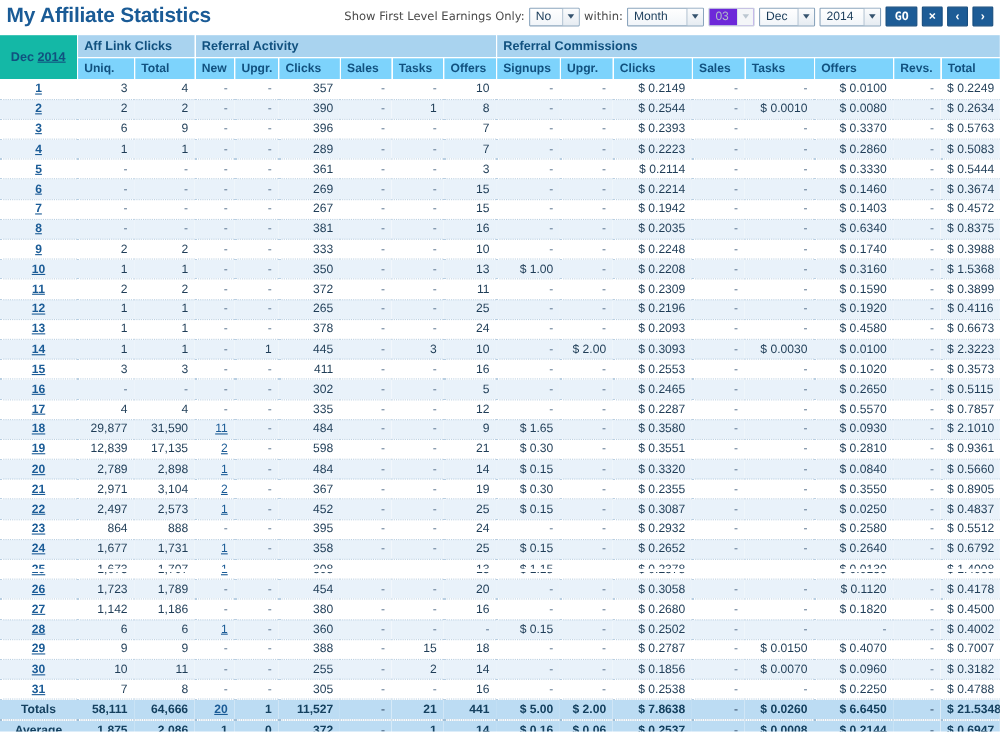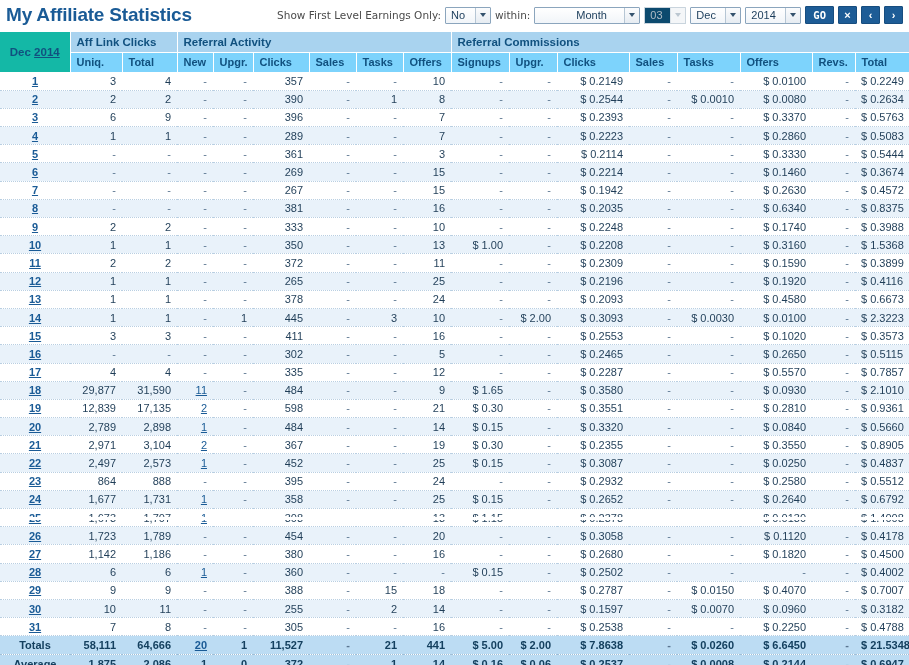--- a/index.html
+++ b/index.html
@@ -59,25 +59,25 @@
     display:flex;align-items:center;justify-content:center;
     background:linear-gradient(#fbfcfd,#e6ecf2);
   }
   .sel .arrowbox i{
     display:block;
     width:0;height:0;
     border-left:3.5px solid transparent;
     border-right:3.5px solid transparent;
     border-top:4px solid #35536e;
   }
-  .sel.disabled{border-color:#c9d4dd;background:#0c4a6e;color:#b1bcc6;}
+  .sel.disabled{border-color:#c9d4dd;background:#6d28d9;color:#b1bcc6;}
   .sel.disabled .arrowbox{background:#f4f6f8;border-left-color:#dde4ea;}
   .sel.disabled .arrowbox i{border-top-color:#bcc7d1;}
   .sel.w-no .txt{min-width:20px;}
-  .sel.w-month .txt{min-width:44px;margin-left:36px;}
+  .sel.w-month .txt{min-width:44px;}
   .sel.w-day .txt{min-width:16px;}
   .sel.w-mon .txt{min-width:25px;}
   .sel.w-year .txt{min-width:30px;}
 
   .btn{
     background:#1d5c96;
     color:#ffffff;
     height:18px;
     min-width:18px;
     padding:0 5px;
@@ -423,21 +423,21 @@
           <td><span class="dash">-</span></td>
           <td><span>267</span></td>
           <td><span class="dash">-</span></td>
           <td><span class="dash">-</span></td>
           <td><span>15</span></td>
           <td><span class="dash">-</span></td>
           <td><span class="dash">-</span></td>
           <td><span>$ 0.1942</span></td>
           <td><span class="dash">-</span></td>
           <td><span class="dash">-</span></td>
-          <td><span>$ 0.2630</span></td>
+          <td><span>$ 0.1403</span></td>
           <td><span class="dash">-</span></td>
           <td><span>$ 0.4572</span></td>
         </tr>
         <tr class="r alt">
           <td class="day"><span class="daylink">8</span></td>
           <td><span class="dash">-</span></td>
           <td><span class="dash">-</span></td>
           <td><span class="dash">-</span></td>
           <td><span class="dash">-</span></td>
           <td><span>381</span></td>
@@ -857,21 +857,21 @@
           <td><span>10</span></td>
           <td><span>11</span></td>
           <td><span class="dash">-</span></td>
           <td><span class="dash">-</span></td>
           <td><span>255</span></td>
           <td><span class="dash">-</span></td>
           <td><span>2</span></td>
           <td><span>14</span></td>
           <td><span class="dash">-</span></td>
           <td><span class="dash">-</span></td>
-          <td><span>$ 0.1597</span></td>
+          <td><span>$ 0.1856</span></td>
           <td><span class="dash">-</span></td>
           <td><span>$ 0.0070</span></td>
           <td><span>$ 0.0960</span></td>
           <td><span class="dash">-</span></td>
           <td><span>$ 0.3182</span></td>
         </tr>
         <tr class="r">
           <td class="day"><span class="daylink">31</span></td>
           <td><span>7</span></td>
           <td><span>8</span></td>

